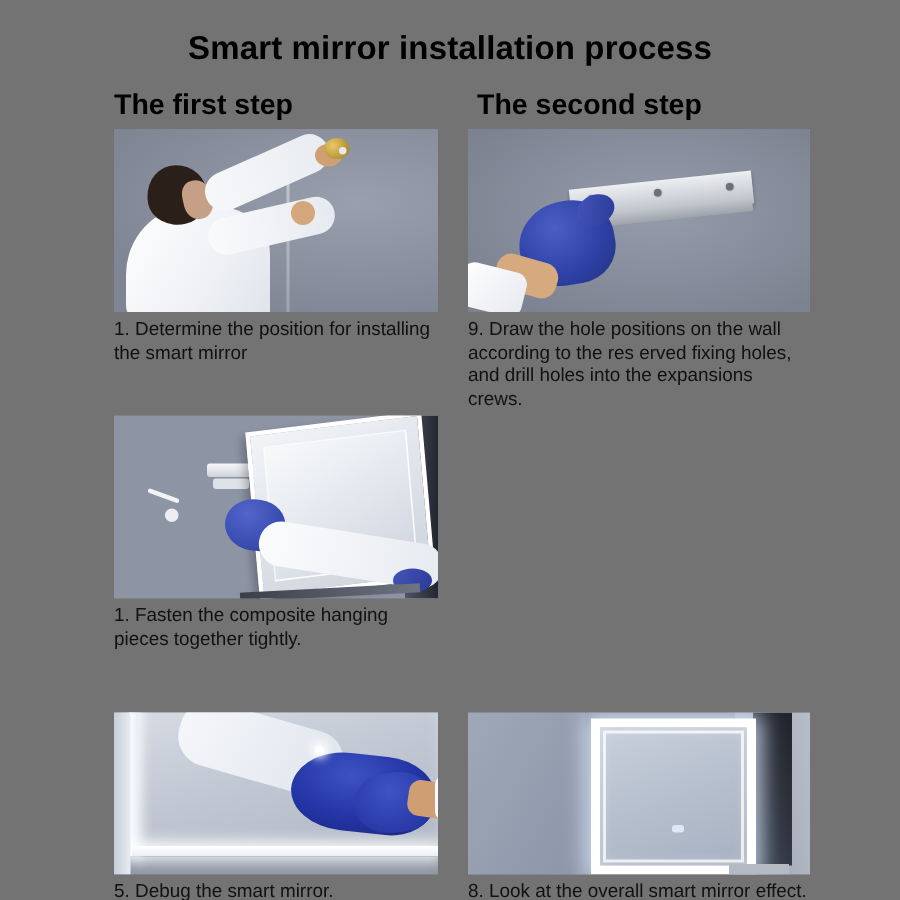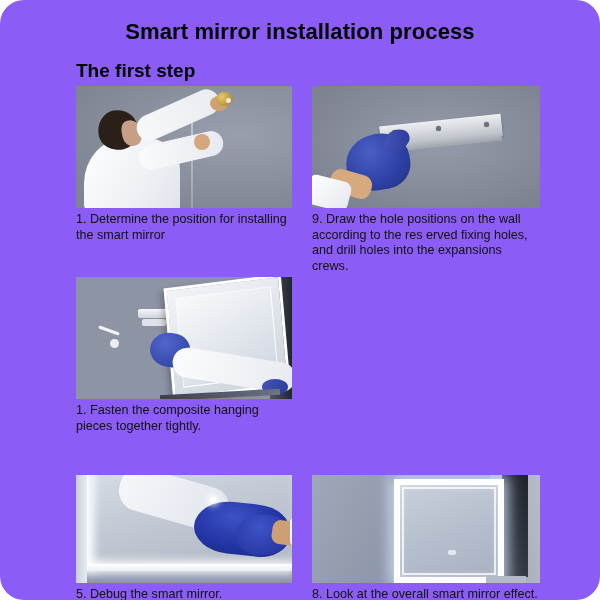--- a/index.html
+++ b/index.html
@@ -9,22 +9,21 @@
     height: 600px;
     background: #ffffff;
     font-family: "Liberation Sans", sans-serif;
     overflow: hidden;
   }
 
   #page {
     position: relative;
     width: 600px;
     height: 600px;
-    background: #8b5cf6;
-    border-radius: 24px;
+    background: #737373;
   }
 
   
   .main-title {
     position: absolute;
     top: 19px;
     left: 0;
     width: 600px;
     text-align: center;
     font-size: 22px;
@@ -384,20 +383,21 @@
   }
 </style>
 </head>
 <body>
 
 <div id="page">
 
   <div class="main-title">Smart mirror installation process</div>
 
   <div class="col-heading left">The first step</div>
+  <div class="col-heading right">The second step</div>
 
   <div class="grid">
 
     <div class="cell c1 r1">
       <div class="photo h-tall ph1">
         <div class="wall-shade"></div>
         <div class="plumb"></div>
         <div class="body"></div>
         <div class="head"></div>
         <div class="face"></div>

